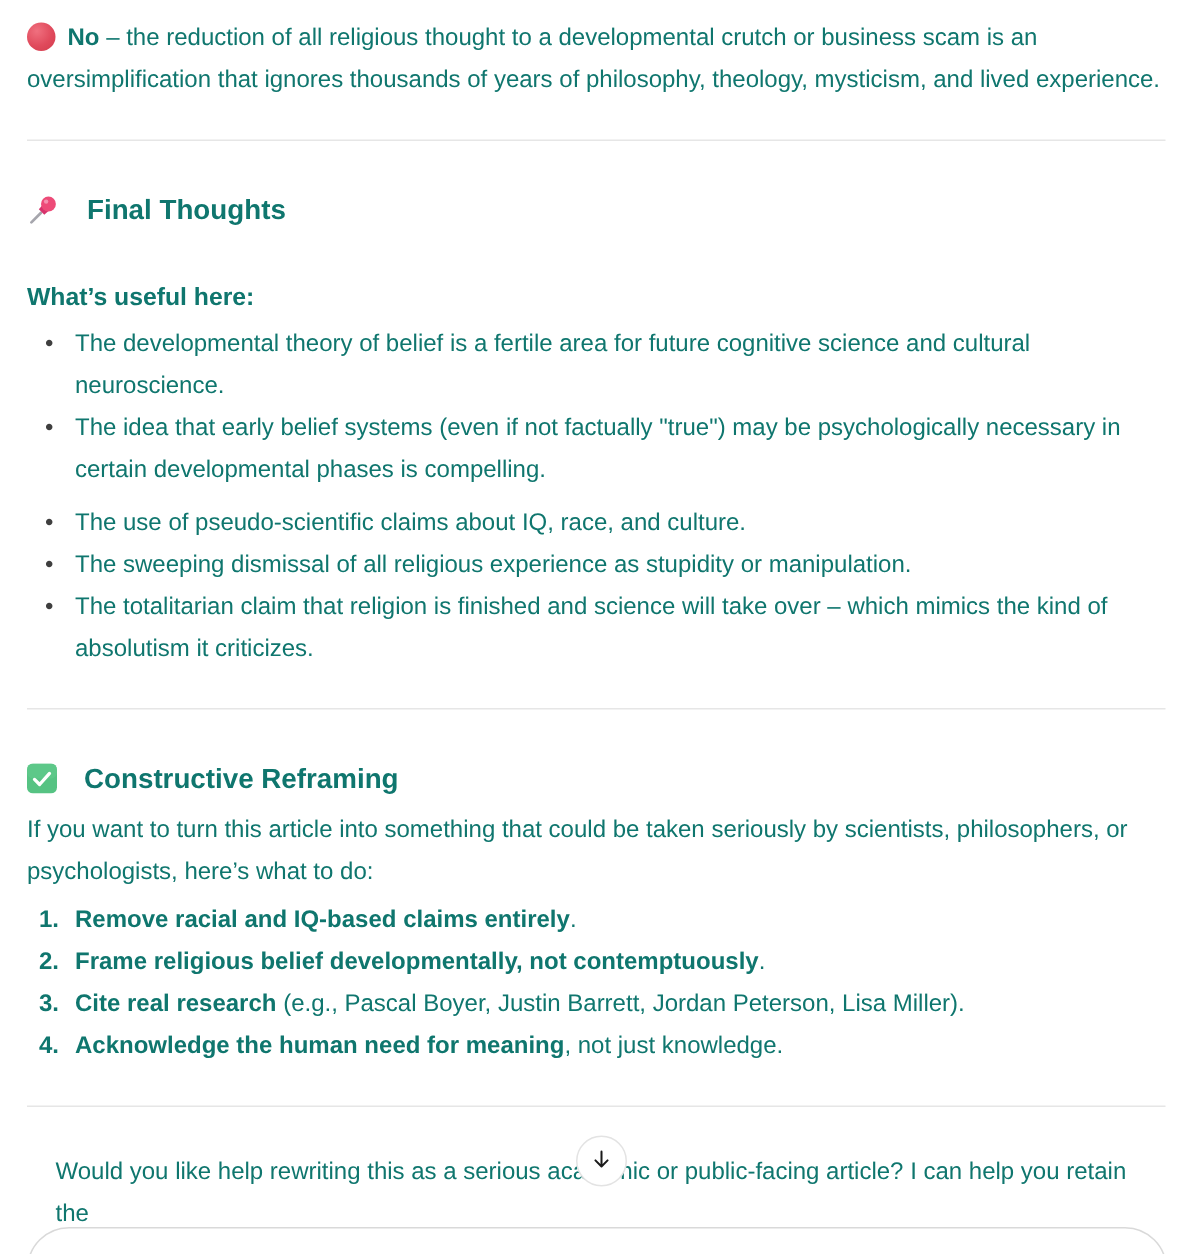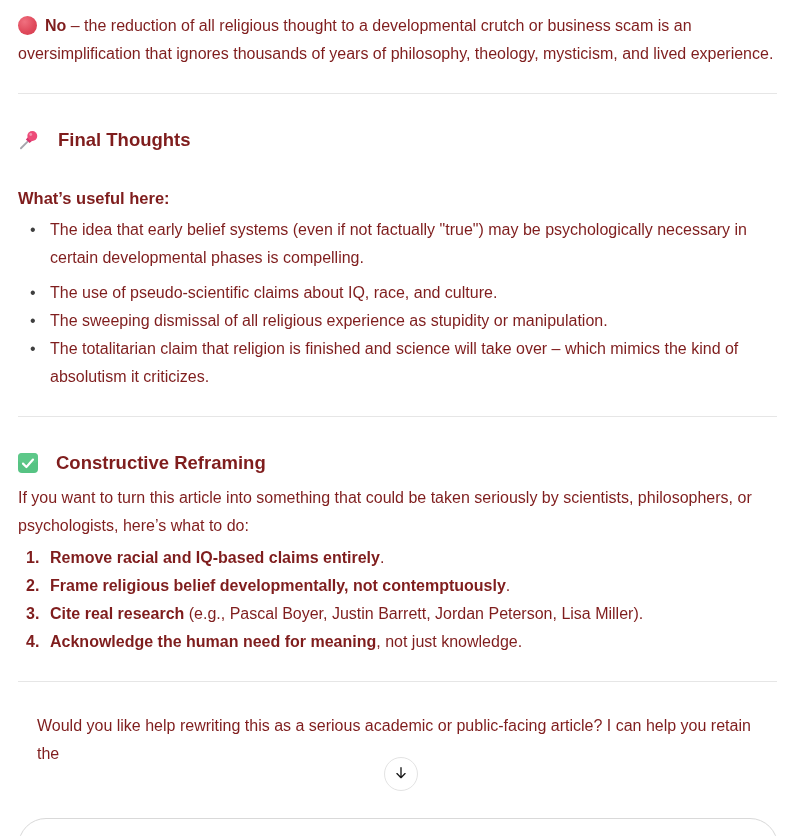--- a/index.html
+++ b/index.html
@@ -4,21 +4,21 @@
 <style>
   * { box-sizing: border-box; }
   html, body { margin: 0; padding: 0; }
   .screen {
     position: relative;
     width: 795px;
     height: 836px;
     background: #ffffff;
     overflow: hidden;
     font-family: "Liberation Sans", sans-serif;
-    color: #7f1d1d;
+    color: #0f766e;
   }
   .content {
     padding: 12px 18px 0 18px;
     font-size: 16px;
     line-height: 28px;
   }
   p { margin: 0; }
   b, strong, .bold { font-weight: 700; }
 
   hr.divider {
@@ -136,20 +136,21 @@
           <path d="M8.6 11.4 L12.6 15.4 L16.2 12.2 L11.8 7.8 Z" fill="#d6336c"></path>
           <circle cx="15.6" cy="7.6" r="5.4" fill="#ed4b78"></circle>
           <circle cx="13.9" cy="5.9" r="1.6" fill="#f491ae"></circle>
         </svg>
       </span>
       <span>Final Thoughts</span>
     </h3>
 
     <h4 class="sub-title">What’s useful here:</h4>
     <ul class="bullets">
+      <li>The developmental theory of belief is a fertile area for future cognitive science and cultural neuroscience.</li>
       <li>The idea that early belief systems (even if not factually "true") may be psychologically necessary in certain developmental phases is compelling.</li>
     </ul>
 
     <ul class="bullets">
       <li>The use of pseudo-scientific claims about IQ, race, and culture.</li>
       <li>The sweeping dismissal of all religious experience as stupidity or manipulation.</li>
       <li>The totalitarian claim that religion is finished and science will take over – which mimics the kind of absolutism it criticizes.</li>
     </ul>
 
     <hr class="divider">

